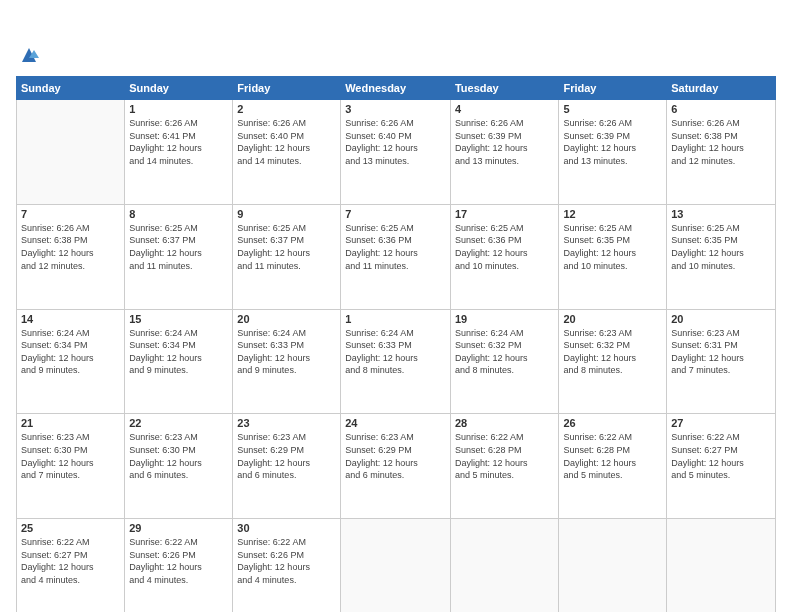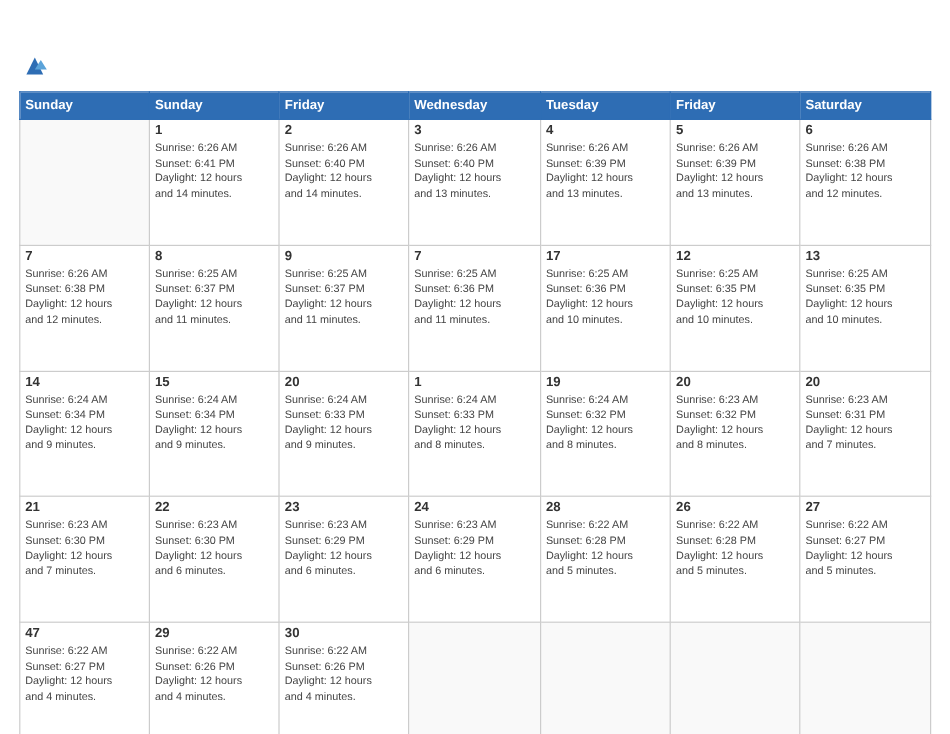--- a/index.html
+++ b/index.html
@@ -246,21 +246,21 @@
             <span class="day-number">26</span>
             <div class="day-info">Sunrise: 6:22 AM<br>Sunset: 6:28 PM<br>Daylight: 12 hours<br>and 5 minutes.</div>
           </td>
           <td>
             <span class="day-number">27</span>
             <div class="day-info">Sunrise: 6:22 AM<br>Sunset: 6:27 PM<br>Daylight: 12 hours<br>and 5 minutes.</div>
           </td>
         </tr>
         <tr>
           <td>
-            <span class="day-number">47</span>
+            <span class="day-number">25</span>
             <div class="day-info">Sunrise: 6:22 AM<br>Sunset: 6:27 PM<br>Daylight: 12 hours<br>and 4 minutes.</div>
           </td>
           <td>
             <span class="day-number">29</span>
             <div class="day-info">Sunrise: 6:22 AM<br>Sunset: 6:26 PM<br>Daylight: 12 hours<br>and 4 minutes.</div>
           </td>
           <td>
             <span class="day-number">30</span>
             <div class="day-info">Sunrise: 6:22 AM<br>Sunset: 6:26 PM<br>Daylight: 12 hours<br>and 4 minutes.</div>
           </td>

